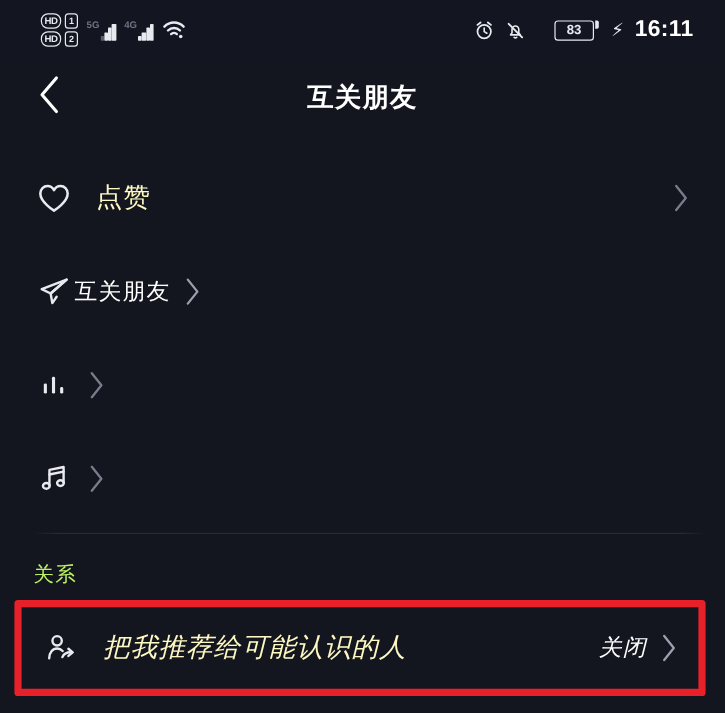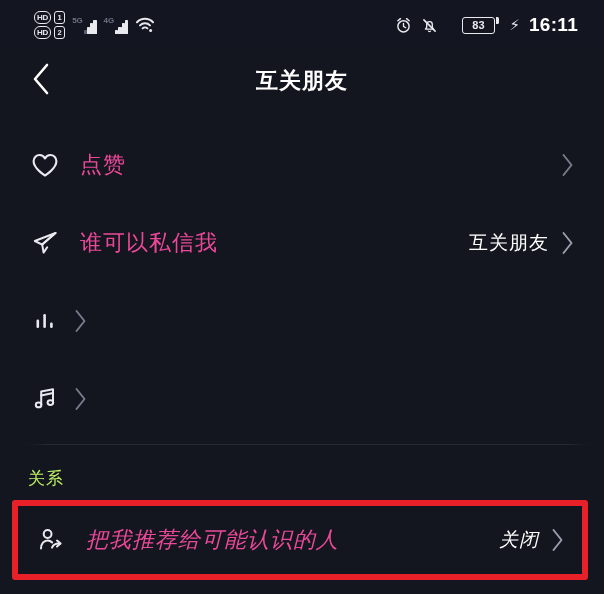--- a/index.html
+++ b/index.html
@@ -122,21 +122,21 @@
   }
   .row-icon{
     width:34px; height:34px;
     display:flex; align-items:center; justify-content:center;
     flex:0 0 34px;
     color:#e9eaef;
   }
   .row-label{
     margin-left:18px;
     font-size:22px;
-    color:#ec4899;
+    color:#fef9c3;
     letter-spacing:1px;
     flex:1;
   }
   .row-value{
     font-size:19px;
     color:#ffffff;
     letter-spacing:1px;
     margin-right:12px;
   }
   .chev{
@@ -273,21 +273,20 @@
     </span>
   </div>
 
   <div class="row">
     <span class="row-icon">
       <svg width="30" height="30" viewBox="0 0 30 30">
         <path d="M25.5 5.0 L4.8 13.0 L12.2 16.6 L25.5 5.0 Z" stroke="#e9eaef" stroke-width="2.0" fill="none" stroke-linejoin="round"></path>
         <path d="M25.5 5.0 L12.2 16.6 L13.6 24.6 L17.2 19.3" stroke="#e9eaef" stroke-width="2.0" fill="none" stroke-linejoin="round" stroke-linecap="round"></path>
       </svg>
     </span>
-    <span class="row-label">谁可以私信我</span>
     <span class="row-value">互关朋友</span>
     <span class="chev strong">
       <svg width="13" height="24" viewBox="0 0 13 24">
         <path d="M2.5 2 L10.5 12 L2.5 22" stroke="currentColor" stroke-width="1.9" fill="none" stroke-linecap="round" stroke-linejoin="round"></path>
       </svg>
     </span>
   </div>
 
   <div class="row">
     <span class="row-icon">

